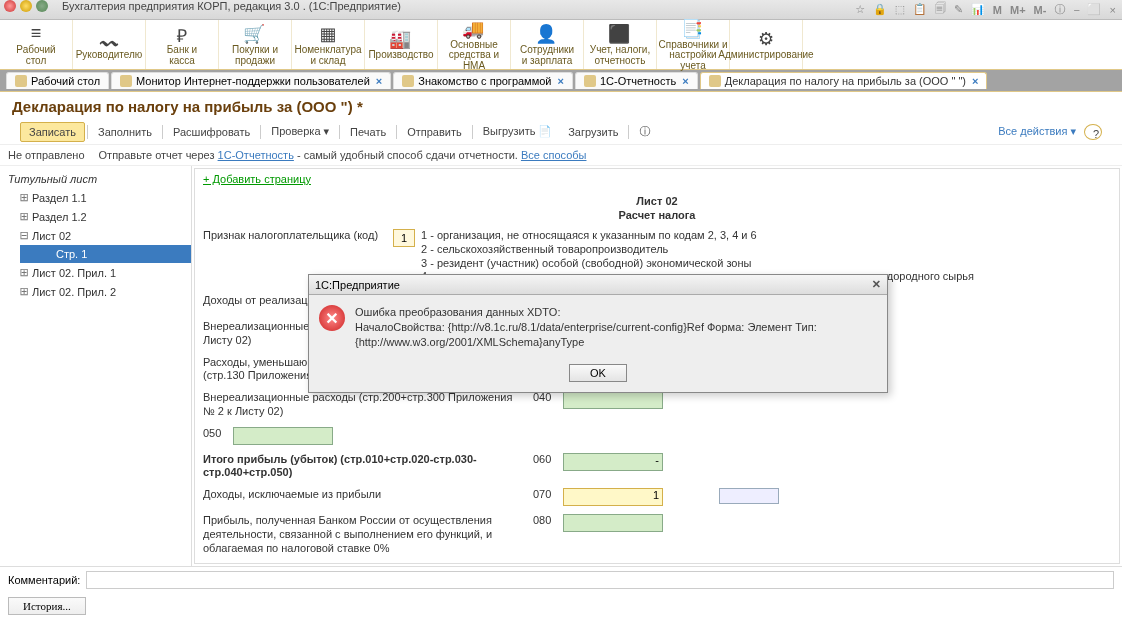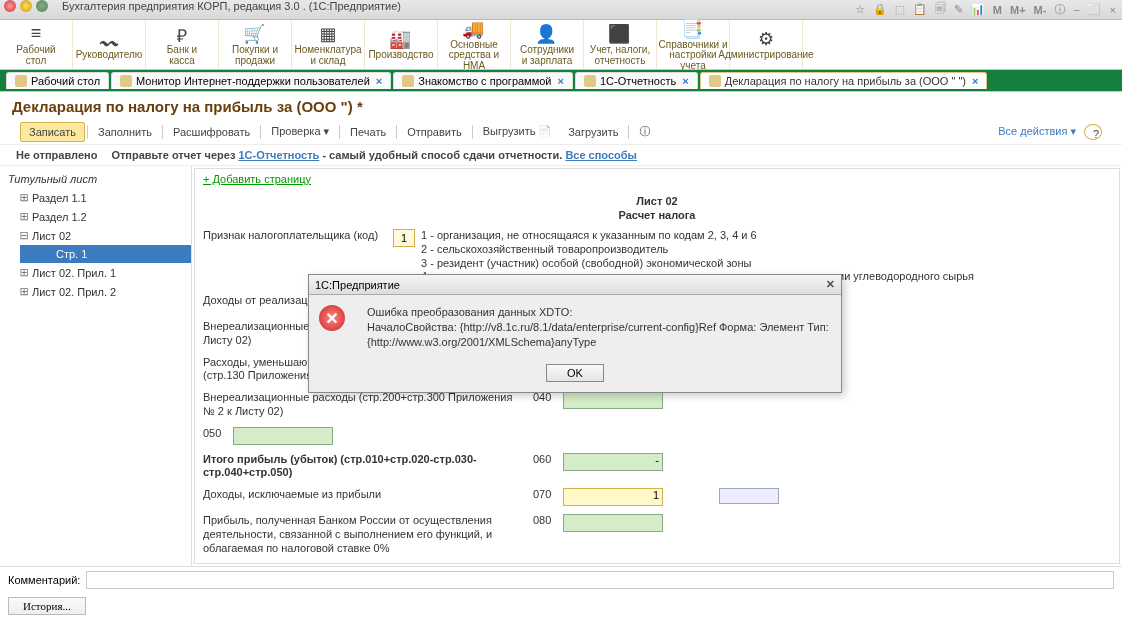--- a/index.html
+++ b/index.html
@@ -13,37 +13,37 @@
 .titlebar .title { margin-left: 10px; color: #444; }
 .titlebar .right { margin-left: auto; display: flex; gap: 4px; align-items: center; }
 .titlebar .right span { color: #888; padding: 0 2px; }
 .titlebar .m { color: #b93; font-weight: bold; }
 
 .mainnav { height: 50px; background: #fff; display: flex; border-bottom: 1px solid #e0c888; }
 .nav-item { width: 73px; display: flex; flex-direction: column; align-items: center; justify-content: center; color: #6a5a20; cursor: pointer; border-right: 1px solid #f0e8d0; }
 .nav-item .icon { font-size: 18px; color: #444; height: 20px; }
 .nav-item .label { font-size: 10px; text-align: center; line-height: 1.05; margin-top: 2px; }
 
-.tabs { height: 22px; background: #15803d; display: flex; align-items: center; padding-left: 6px; border-bottom: 1px solid #e0c888; }
+.tabs { height: 22px; background: #a3a3a3; display: flex; align-items: center; padding-left: 6px; border-bottom: 1px solid #e0c888; }
 .tab { display: flex; align-items: center; padding: 2px 8px; border: 1px solid #ddd; border-bottom: none; margin-right: 2px; background: #fafafa; border-radius: 3px 3px 0 0; font-size: 10px; cursor: pointer; }
 .tab.active { background: #fff; border-color: #e0c888; color: #333; }
 .tab .x { margin-left: 6px; color: #3b7bbf; font-weight: bold; cursor: pointer; }
 .tab .ic { width: 12px; height: 12px; margin-right: 4px; background: #e0c888; border-radius: 2px; }
 
 .header { padding: 6px 12px 4px 12px; }
 .header h1 { color: #6a3f0c; font-size: 15px; font-weight: bold; }
 
 .toolbar { display: flex; align-items: center; padding: 2px 20px; border-bottom: 1px solid #eee; }
 .tb-btn { padding: 3px 8px; cursor: pointer; color: #444; border-radius: 2px; }
 .tb-btn.primary { background: #fce89e; border: 1px solid #d4b04b; }
 .tb-sep { width: 1px; height: 14px; background: #ccc; margin: 0 2px; }
 .tb-spacer { flex: 1; }
 .tb-link { color: #3b7bbf; }
 
-.status { padding: 4px 16px; display: flex; align-items: center; background: #fff; border-bottom: 1px solid #eee; font-weight: bold; }
+.status { padding: 4px 8px; display: flex; align-items: center; background: #fff; border-bottom: 1px solid #eee; }
 .status .st { color: #444; }
 .status .msg { margin-left: 14px; color: #444; }
 .status .lnk { color: #3b7bbf; text-decoration: underline; cursor: pointer; }
 
 .content { display: flex; height: 400px; }
 .sidebar { width: 192px; border-right: 1px solid #ddd; padding: 4px 0; overflow: auto; }
 .side-item { padding: 3px 8px 3px 18px; cursor: pointer; color: #333; display: flex; align-items: center; }
 .side-item.root { padding-left: 8px; font-style: italic; }
 .side-item .pm { width: 12px; text-align: center; color: #777; margin-right: 2px; }
 .side-item.leaf { padding-left: 36px; }
@@ -67,26 +67,26 @@
 .form-input { width: 100px; height: 18px; border: 1px solid #8a8; background: #d4ecc8; text-align: right; padding-right: 3px; }
 .form-input.yellow { background: #fff8c8; border-color: #d4b04b; }
 .side-box { width: 60px; height: 16px; border: 1px solid #9ab; background: #eef; margin-left: 56px; margin-top: 0; }
 
 .comment-row { display: flex; align-items: center; padding: 4px 8px; border-top: 1px solid #ddd; }
 .comment-row label { margin-right: 6px; }
 .comment-row input { flex: 1; height: 18px; border: 1px solid #ccc; padding: 0 4px; }
 
 .history { display: inline-block; margin: 4px 8px; padding: 2px 14px; border: 1px solid #bbb; background: linear-gradient(#fafafa,#eee); cursor: pointer; font-family: Liberation Serif, serif; }
 
-.dialog { position: absolute; left: 308px; top: 274px; width: 534px; background: #eee; border: 1px solid #888; box-shadow: 3px 3px 8px rgba(0,0,0,0.2); z-index: 100; }
+.dialog { position: absolute; left: 308px; top: 274px; width: 580px; background: #eee; border: 1px solid #888; box-shadow: 3px 3px 8px rgba(0,0,0,0.2); z-index: 100; }
 .dialog-title { background: linear-gradient(#f5f5f5,#ddd); padding: 3px 6px; display: flex; align-items: center; border-bottom: 1px solid #aaa; }
 .dialog-title .x { margin-left: auto; cursor: pointer; font-weight: bold; color: #555; }
 .dialog-body { padding: 10px; display: flex; }
 .dialog-icon { width: 26px; height: 26px; border-radius: 50%; background: radial-gradient(#f88,#c22); color: #fff; display: flex; align-items: center; justify-content: center; font-size: 16px; font-weight: bold; margin-right: 10px; flex-shrink: 0; }
-.dialog-text { color: #333; font-size: 10px; line-height: 1.35; margin-left: 12px; }
+.dialog-text { color: #333; font-size: 10px; line-height: 1.35; }
 .dialog-btns { text-align: center; padding: 4px 0 10px 0; }
 .dialog-btn { padding: 2px 20px; border: 1px solid #888; background: linear-gradient(#fafafa,#e4e4e4); cursor: pointer; }
 </style>
 </head>
 <body>
 
 <div class="titlebar">
   <span class="circ c-red"></span>
   <span class="circ c-yel"></span>
   <span class="circ c-grn"></span>

